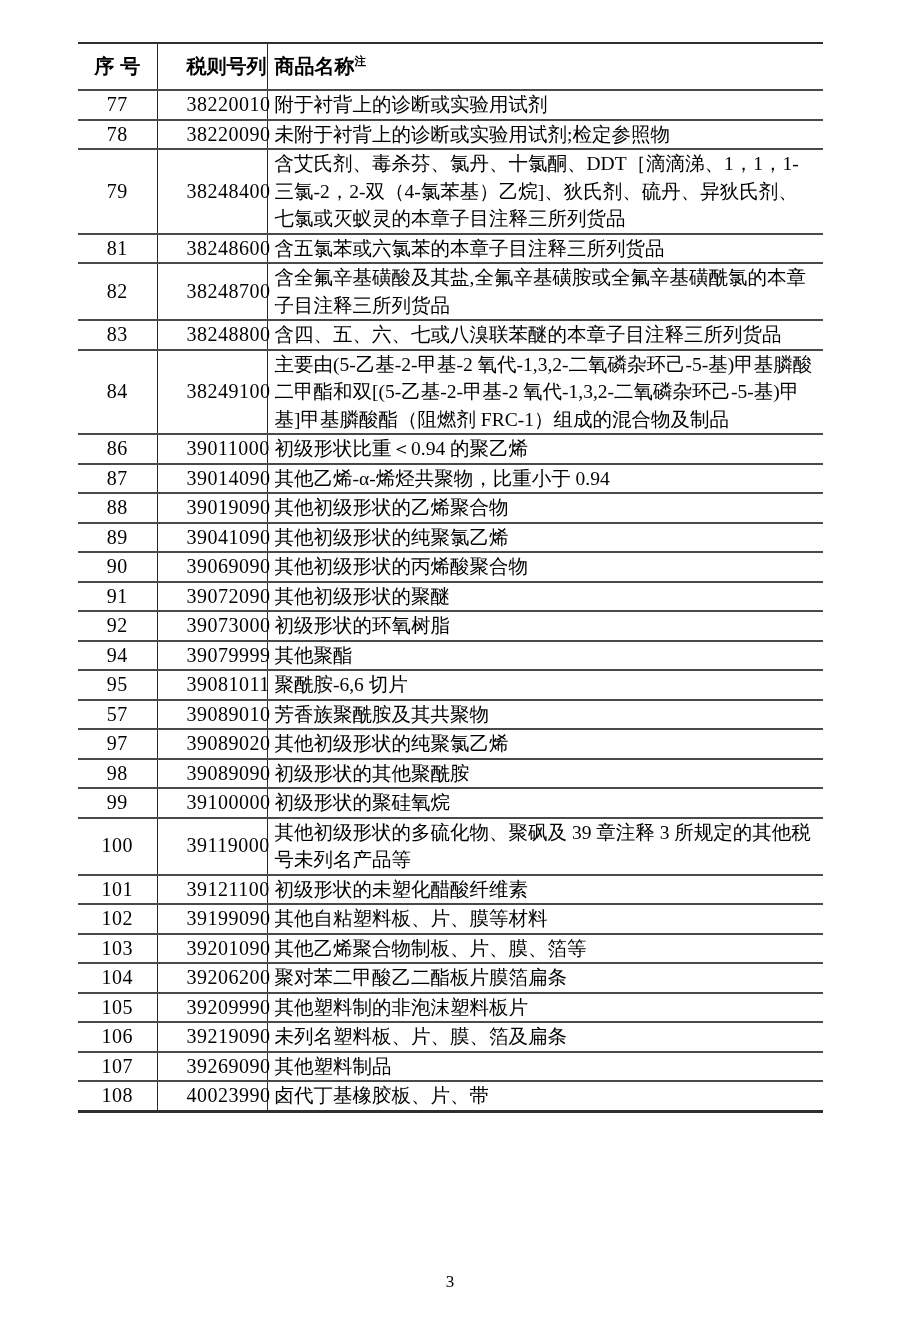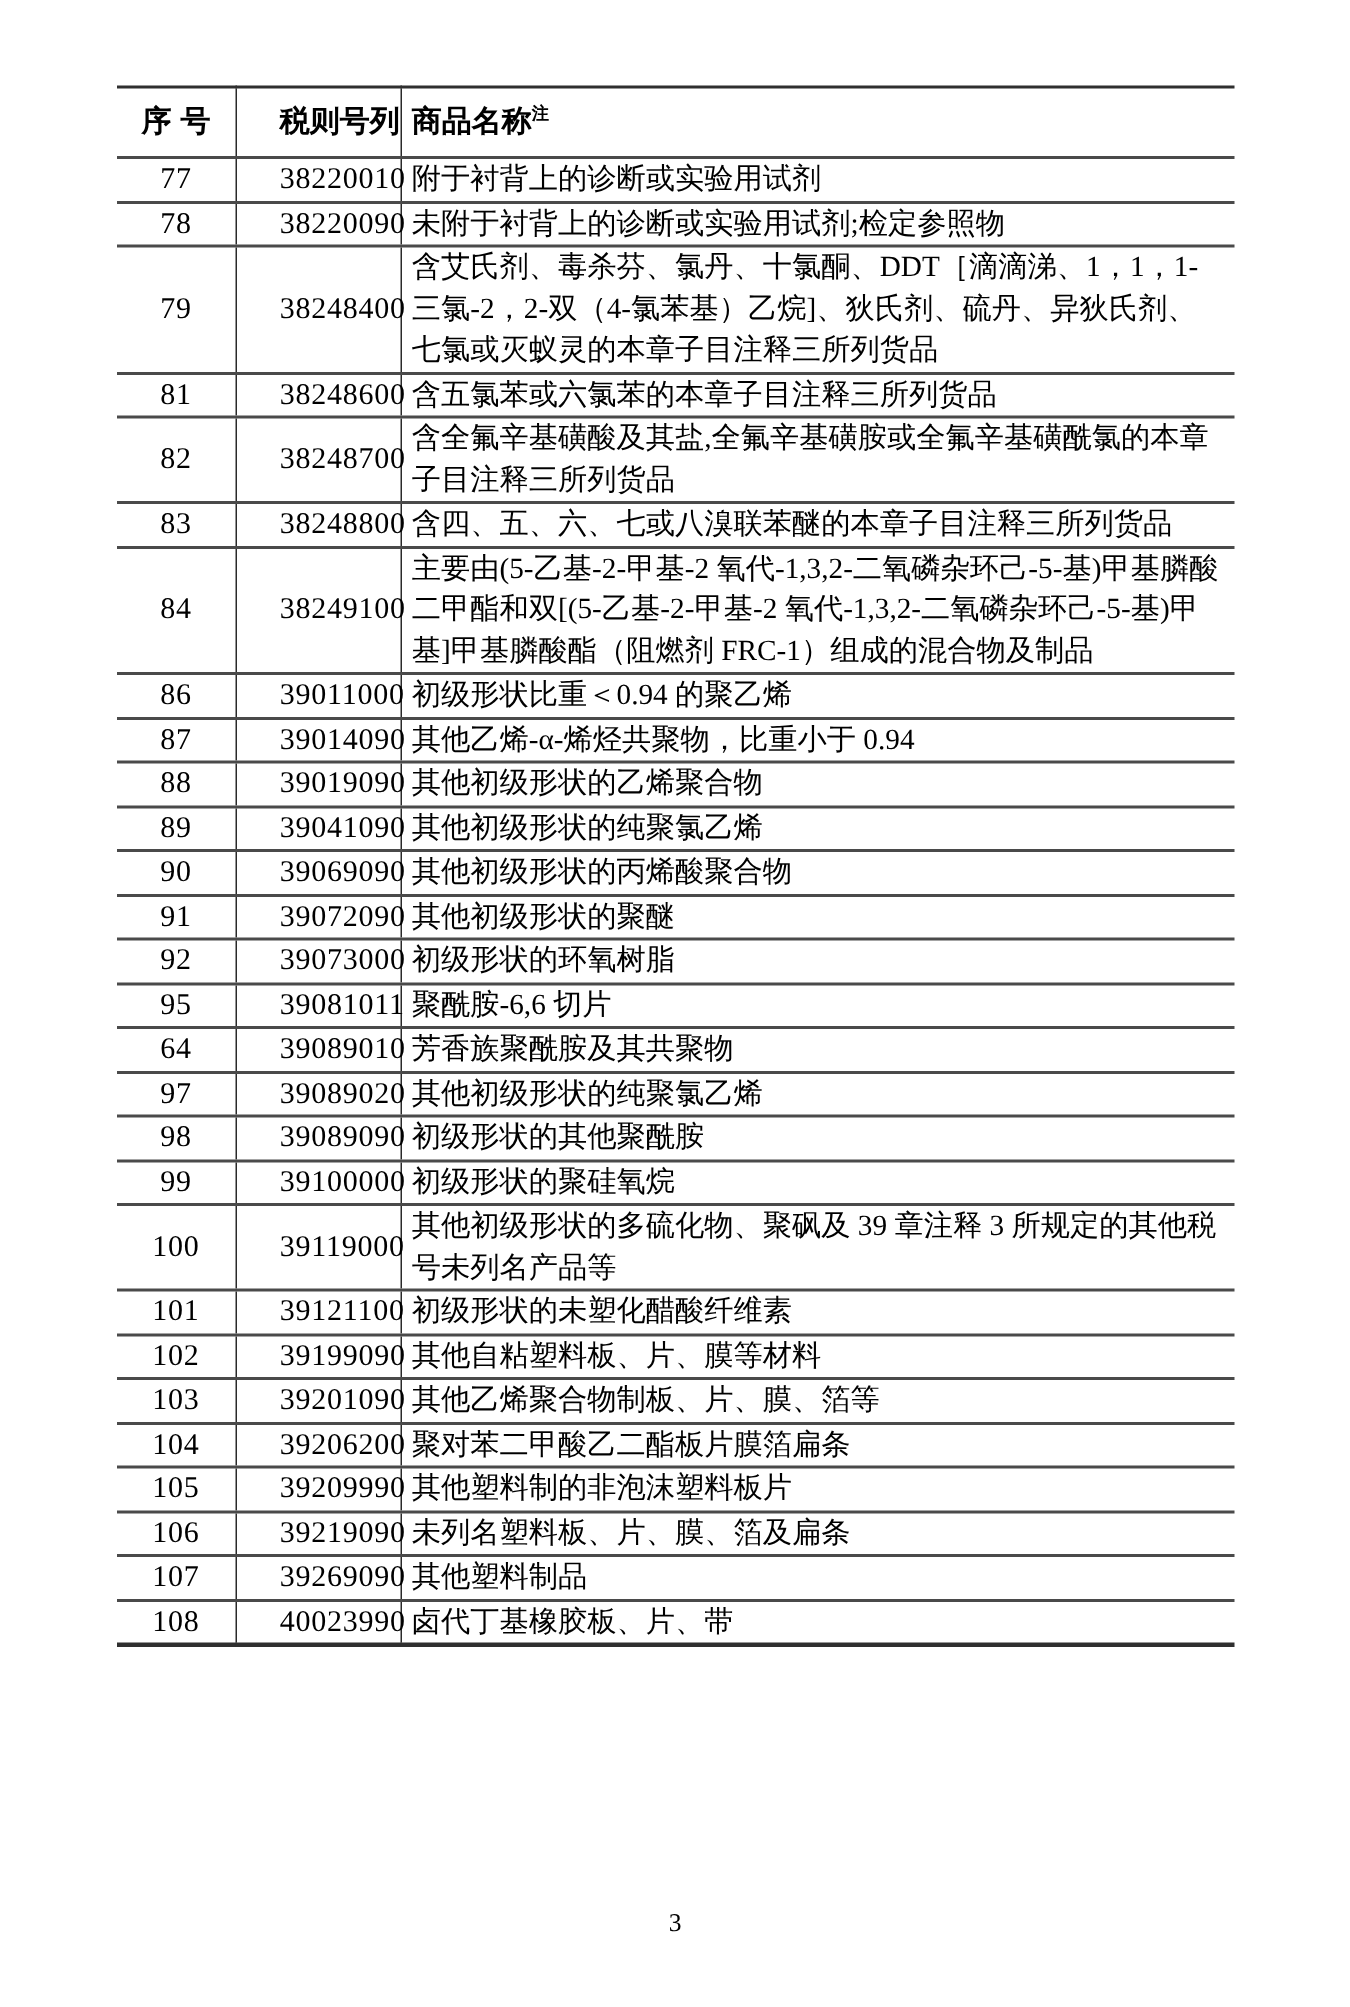--- a/index.html
+++ b/index.html
@@ -7,21 +7,21 @@
   body {
     width: 900px; height: 1338px;
     position: relative;
     font-family: "Liberation Serif", "DejaVu Serif", serif;
     color: #000;
   }
   .page { position: absolute; left: 0; top: 0; width: 900px; height: 1338px; overflow: hidden; }
 
   table.doc-table {
     position: absolute;
-    left: 78px; top: 57px;
+    left: 78px; top: 42px;
     width: 745px;
     border-collapse: collapse;
     table-layout: fixed;
   }
   table.doc-table { border-top: 2px solid #2f2f2f; border-bottom: 3px solid #2f2f2f; }
   col.c-index { width: 79px; }
   col.c-code  { width: 110px; }
   col.c-name  { width: 556px; }
 
   th, td {
@@ -153,26 +153,31 @@
         <td class="cell-index">91</td>
         <td class="cell-code">39072090</td>
         <td class="cell-name">其他初级形状的聚醚</td>
       </tr>
         <tr class="">
         <td class="cell-index">92</td>
         <td class="cell-code">39073000</td>
         <td class="cell-name">初级形状的环氧树脂</td>
       </tr>
         <tr class="">
+        <td class="cell-index">94</td>
+        <td class="cell-code">39079999</td>
+        <td class="cell-name">其他聚酯</td>
+      </tr>
+        <tr class="">
         <td class="cell-index">95</td>
         <td class="cell-code">39081011</td>
         <td class="cell-name">聚酰胺-6,6 切片</td>
       </tr>
         <tr class="">
-        <td class="cell-index">64</td>
+        <td class="cell-index">57</td>
         <td class="cell-code">39089010</td>
         <td class="cell-name">芳香族聚酰胺及其共聚物</td>
       </tr>
         <tr class="">
         <td class="cell-index">97</td>
         <td class="cell-code">39089020</td>
         <td class="cell-name">其他初级形状的纯聚氯乙烯</td>
       </tr>
         <tr class="">
         <td class="cell-index">98</td>

